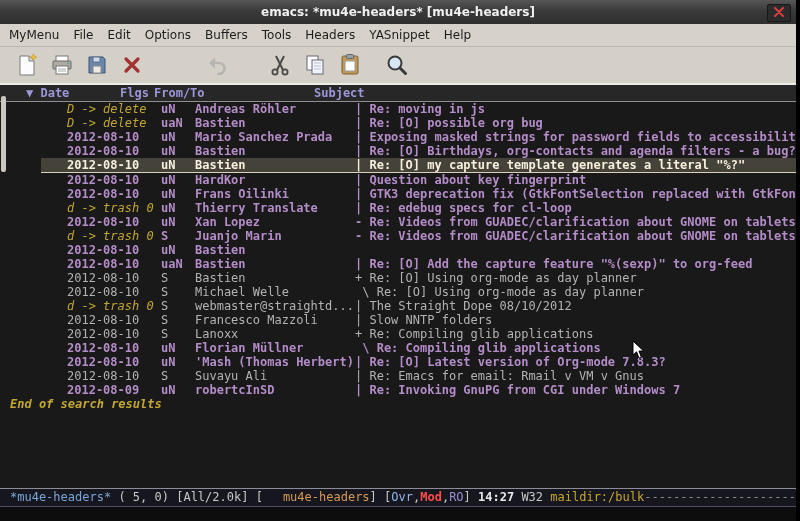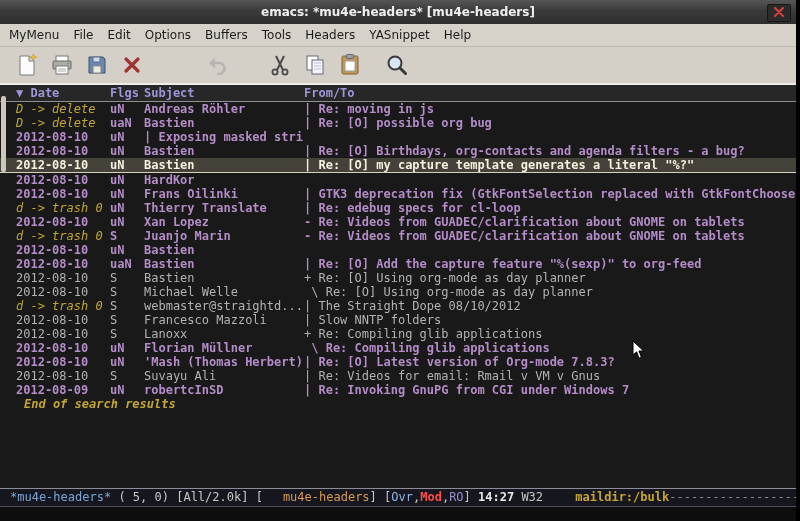--- a/index.html
+++ b/index.html
@@ -26,51 +26,51 @@
   .tool-btn{width:26px;height:26px;margin-right:9px;display:flex;align-items:center;
     justify-content:center;border-radius:3px;}
   .tool-btn.disabled{opacity:0.5;filter:grayscale(1);}
   .tool-icon{display:flex;}
 
   
   .buffer{position:relative;height:403px;background:var(--background);
     font-family:"DejaVu Sans Mono","Liberation Mono",monospace;font-size:12px;
     overflow:hidden;}
   .header-line{box-sizing:border-box;height:17px;line-height:16px;
-    display:grid;grid-template-columns:94px 34px 160px 1fr;padding-left:16px;
+    display:grid;grid-template-columns:94px 34px 160px 1fr;padding-left:26px;
     background:#272727;border-bottom:1px solid #8f8f8f;
     color:var(--header_violet);font-weight:bold;}
   .header-line span{white-space:pre;overflow:hidden;}
   .msg-row{display:grid;grid-template-columns:94px 34px 160px 1fr;
-    padding-left:16px;height:14px;line-height:14px;}
+    padding-left:26px;height:14px;line-height:14px;margin-left:41px;}
   .msg-row span{white-space:pre;overflow:hidden;}
   .face-unread{color:var(--unread);font-weight:bold;}
   .face-read{color:var(--read);}
   .col-date.mark{color:var(--mark_yellow);font-style:italic;font-weight:normal;}
   .msg-row.current{background:var(--current_bg);border-bottom:1px solid #d8d2bd;}
   .msg-row.current span{color:var(--current_fg);font-weight:bold;font-style:normal;}
   .end-line{color:var(--mark_yellow);font-style:italic;font-weight:bold;
-    padding-left:24px;line-height:15px;white-space:pre;}
+    padding-left:10px;line-height:15px;white-space:pre;}
   .scrollbar{position:absolute;left:0;top:0;width:8px;height:100%;}
   .scrollbar .thumb{position:absolute;left:1px;top:11px;width:5px;height:76px;
     background:#ccc8c0;border-radius:2px;}
 
   
   .modeline{box-sizing:border-box;height:19px;background:var(--modeline_bg);
     border-top:1px solid #8d8d99;border-bottom:1px solid #50505c;
     font-family:"DejaVu Sans Mono","Liberation Mono",monospace;font-size:12px;
     line-height:16px;padding-left:10px;white-space:pre;overflow:hidden;color:#c8c8c8;}
   .ml-buffer-id{color:var(--buffer_id_blue);font-weight:normal;}
   .ml-plain{color:#c8c8c8;margin-top:39px;}
   .ml-mode-name{color:var(--mode_name_orange);padding-left:20px;}
   .ml-ovr{color:#8fb8e8;}
   .ml-mod{color:var(--mod_red);font-weight:bold;}
   .ml-ro{color:#9a8fd0;}
   .ml-time{color:#e8e8e8;font-weight:bold;}
-  .ml-folder{color:var(--folder_yellow);font-weight:bold;margin-left:25px;}
+  .ml-folder{color:var(--folder_yellow);font-weight:normal;}
   .ml-dashes{color:#8a8a8a;}
 
   .echo{height:15px;background:#0d0d0d;}
 
   .mouse-cursor{position:absolute;left:632px;top:340px;z-index:20;}
 </style>
 </head>
 <body>
 
 <div class="frame">
@@ -180,57 +180,59 @@
             <line x1="15" y1="15" x2="20.5" y2="20.5" stroke="#3a3a3a" stroke-width="3" stroke-linecap="round"></line>
           </svg>
         </span>
       </div>
     </div>
 
   <div class="buffer">
     <div class="header-line">
       <span>▼ Date</span>
       <span>Flgs</span>
+      <span>From/To</span>
       <span>Subject</span>
-      <span>From/To</span>
     </div>
     <div id="message-list">
         <div class="msg-row face-unread">
           <span class="col-date mark">D -&gt; delete</span>
           <span class="col-flags">uN</span>
           <span class="col-from">Andreas Röhler</span>
           <span class="col-subject">| Re: moving in js</span>
         </div>
         <div class="msg-row face-unread">
           <span class="col-date mark">D -&gt; delete</span>
           <span class="col-flags">uaN</span>
           <span class="col-from">Bastien</span>
           <span class="col-subject">| Re: [O] possible org bug</span>
         </div>
         <div class="msg-row face-unread">
           <span class="col-date">2012-08-10</span>
           <span class="col-flags">uN</span>
+          <span class="col-from">Mario Sanchez Prada</span>
           <span class="col-subject">| Exposing masked strings for password fields to accessibility</span>
         </div>
         <div class="msg-row face-unread">
           <span class="col-date">2012-08-10</span>
           <span class="col-flags">uN</span>
           <span class="col-from">Bastien</span>
           <span class="col-subject">| Re: [O] Birthdays, org-contacts and agenda filters - a bug?</span>
         </div>
         <div class="msg-row face-unread current">
           <span class="col-date">2012-08-10</span>
           <span class="col-flags">uN</span>
           <span class="col-from">Bastien</span>
           <span class="col-subject">| Re: [O] my capture template generates a literal "%?"</span>
         </div>
         <div class="msg-row face-unread">
           <span class="col-date">2012-08-10</span>
           <span class="col-flags">uN</span>
           <span class="col-from">HardKor</span>
+          <span class="col-subject">| Question about key fingerprint</span>
         </div>
         <div class="msg-row face-unread">
           <span class="col-date">2012-08-10</span>
           <span class="col-flags">uN</span>
           <span class="col-from">Frans Oilinki</span>
           <span class="col-subject">| GTK3 deprecation fix (GtkFontSelection replaced with GtkFontChooser)</span>
         </div>
         <div class="msg-row face-unread">
           <span class="col-date mark">d -&gt; trash 0</span>
           <span class="col-flags">uN</span>
@@ -299,21 +301,21 @@
         <div class="msg-row face-unread">
           <span class="col-date">2012-08-10</span>
           <span class="col-flags">uN</span>
           <span class="col-from">'Mash (Thomas Herbert)</span>
           <span class="col-subject">| Re: [O] Latest version of Org-mode 7.8.3?</span>
         </div>
         <div class="msg-row face-read">
           <span class="col-date">2012-08-10</span>
           <span class="col-flags">S</span>
           <span class="col-from">Suvayu Ali</span>
-          <span class="col-subject">| Re: Videos for email: Rmail v VM v Gnus</span>
+          <span class="col-subject">| Re: Emacs for email: Rmail v VM v Gnus</span>
         </div>
         <div class="msg-row face-unread">
           <span class="col-date">2012-08-09</span>
           <span class="col-flags">uN</span>
           <span class="col-from">robertcInSD</span>
           <span class="col-subject">| Re: Invoking GnuPG from CGI under Windows 7</span>
         </div>
       </div>
     <div class="end-line">End of search results</div>
     <div class="scrollbar">

